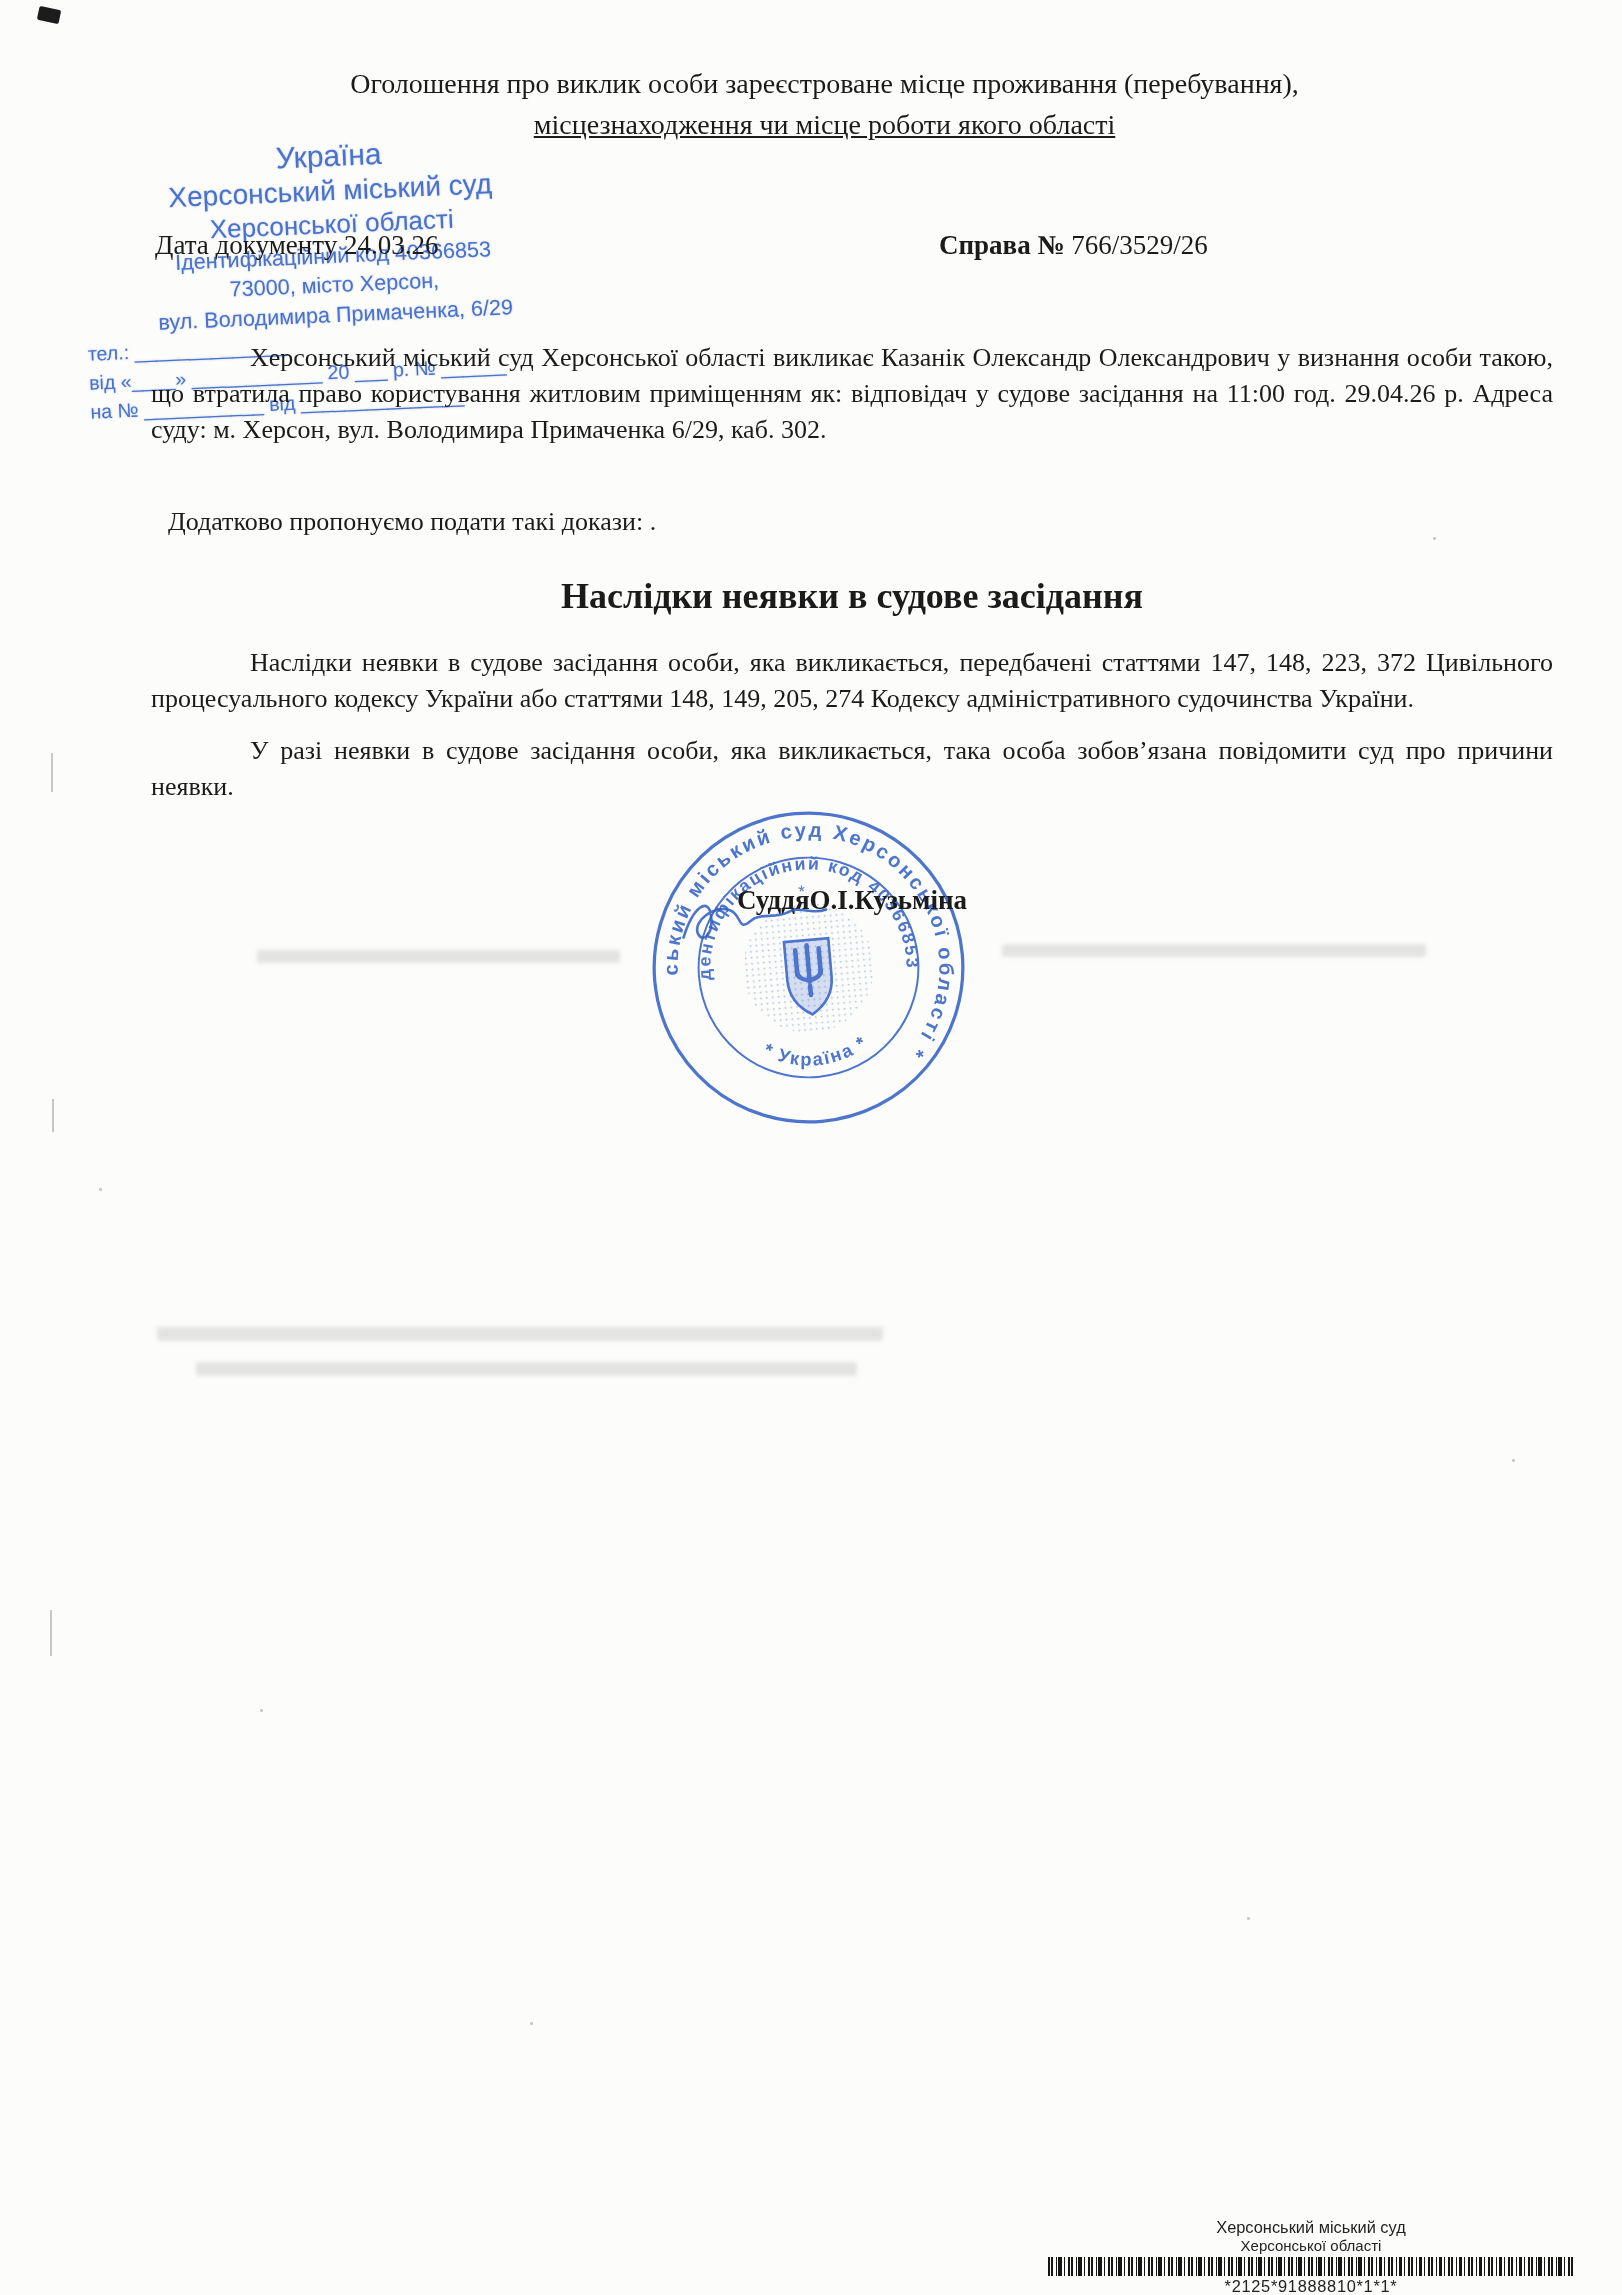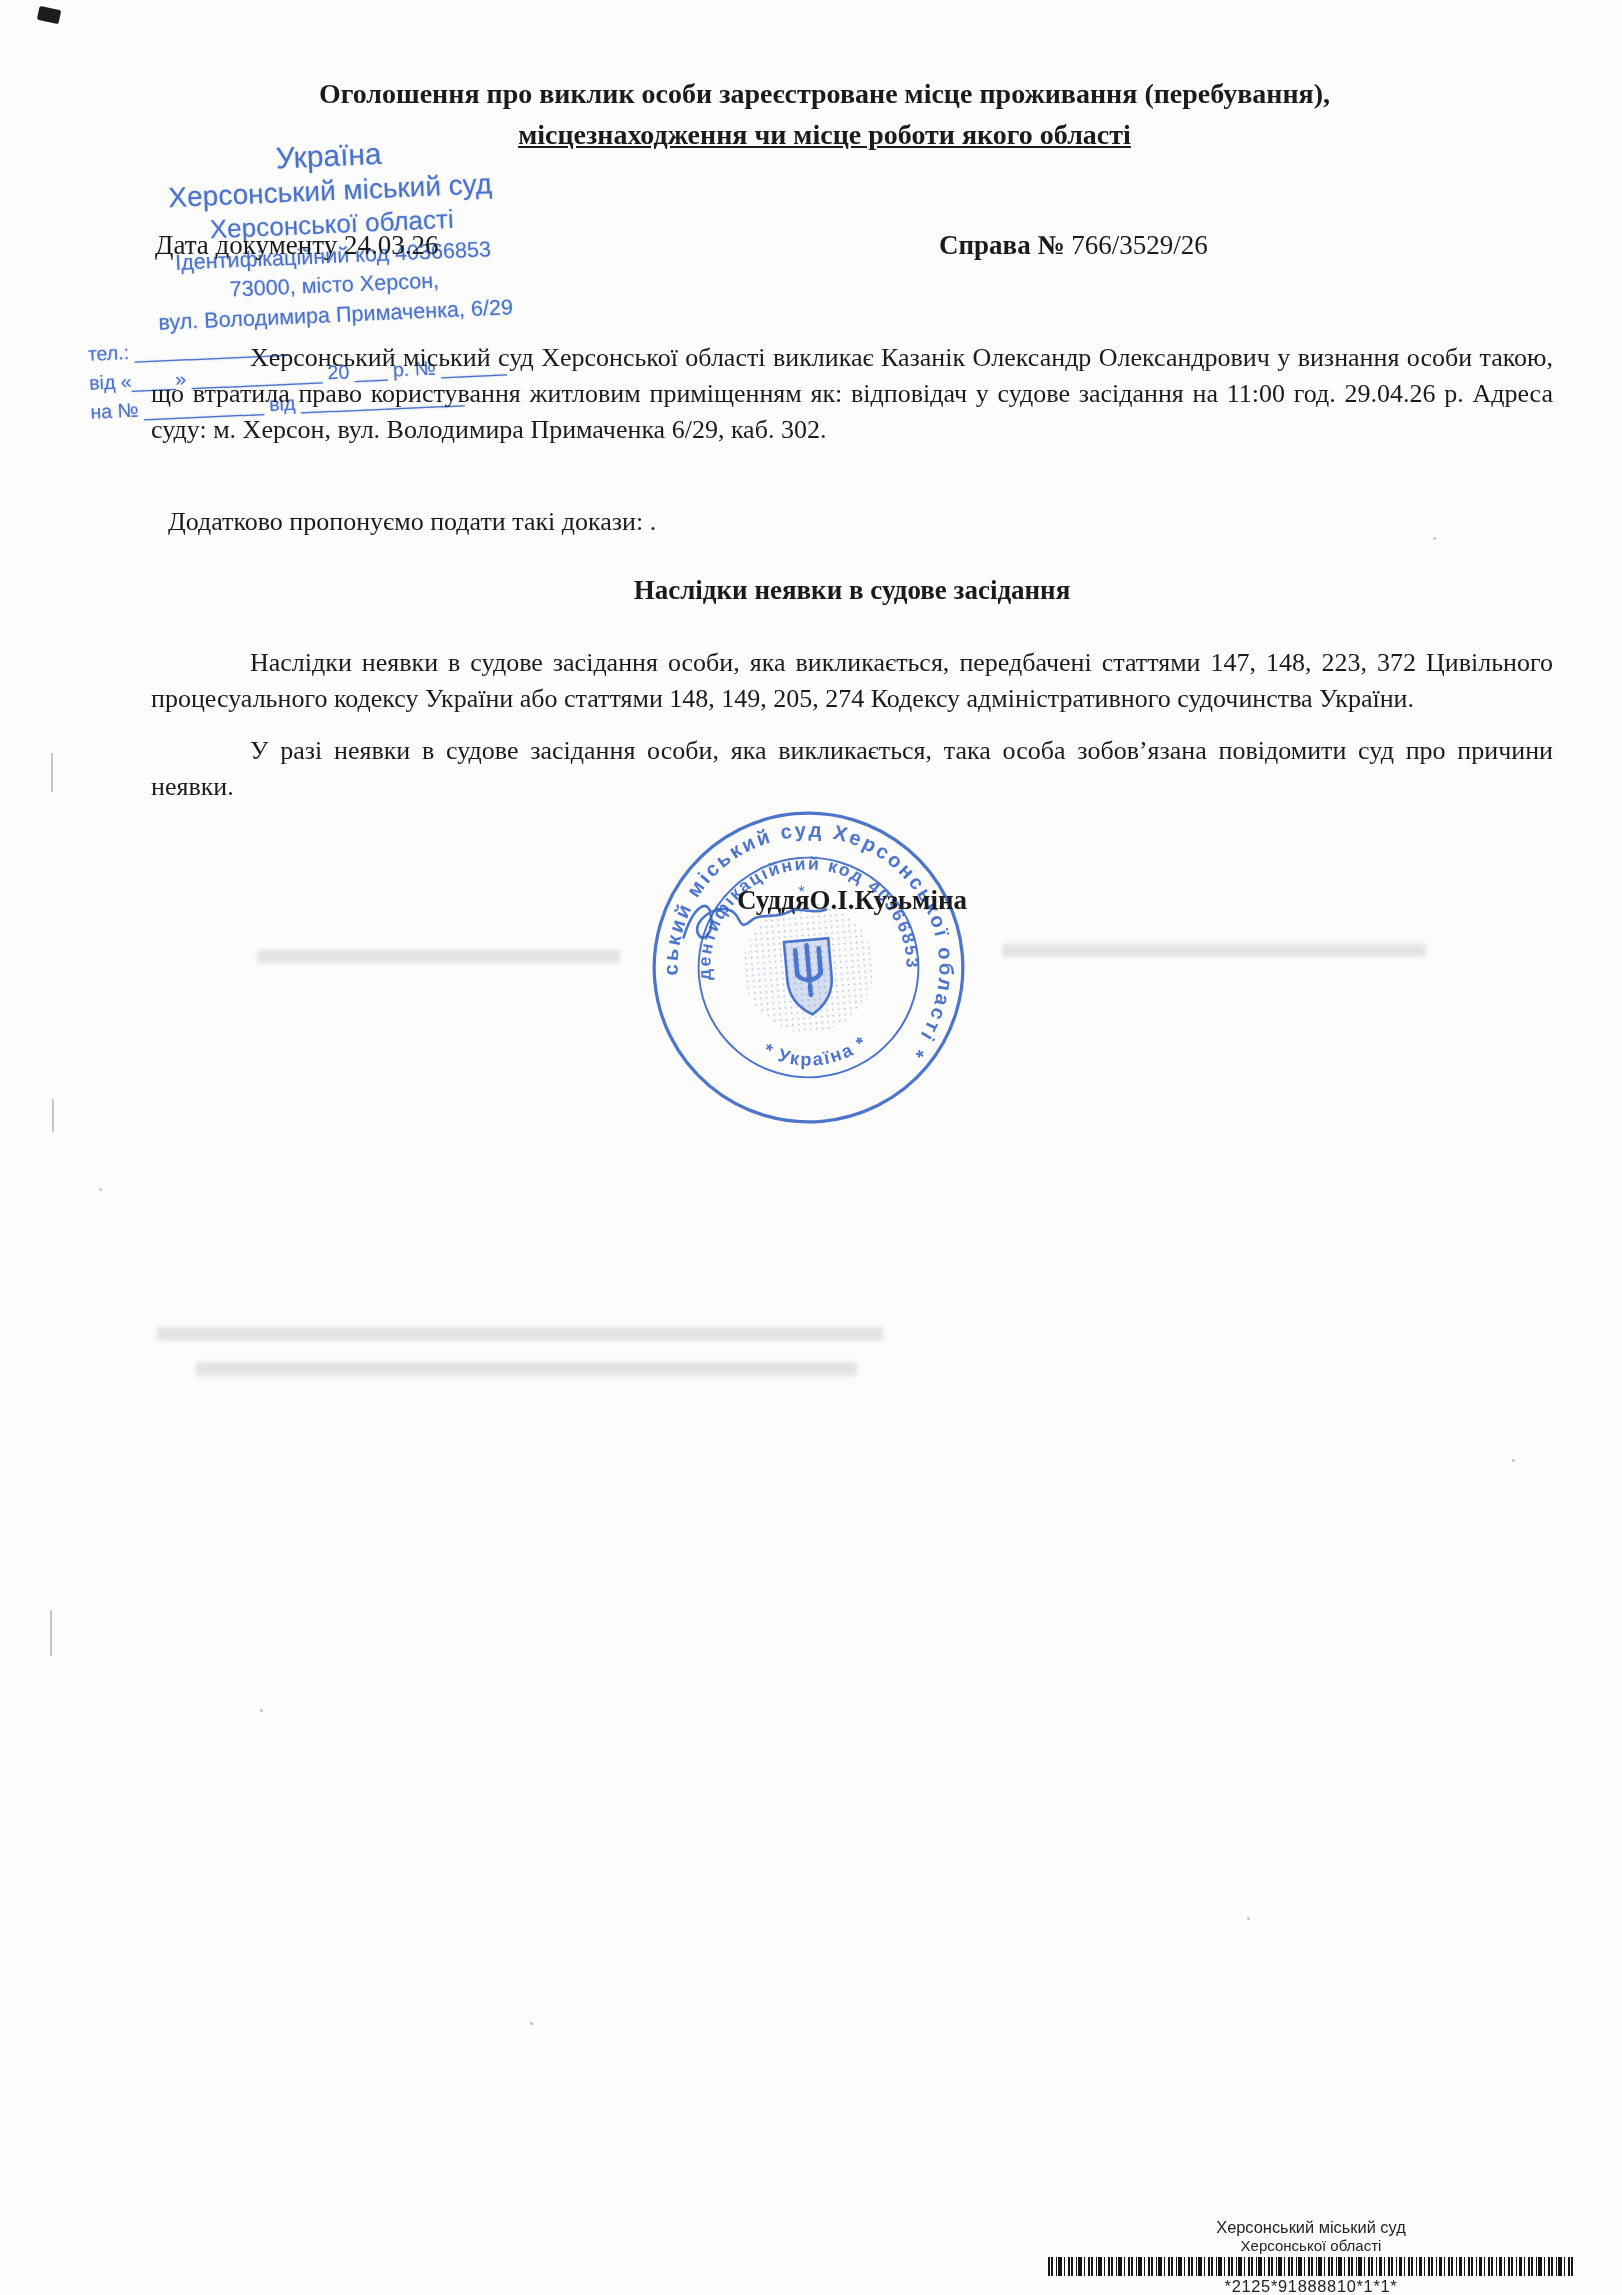--- a/index.html
+++ b/index.html
@@ -1,22 +1,22 @@
 <!DOCTYPE html>
 <html style="font-size:10.5px"><head>
 <meta charset="utf-8">
 <style>
   html,body{margin:0;padding:0;background:#e8e8e6;}
   .page{
     position:relative;width:1623px;height:2295px;background:#fcfcfa;
     overflow:hidden;font-family:"Liberation Serif",serif;color:#1b1b1b;
   }
   
-  .title{position:absolute;left:118px;top:73px;width:1413px;text-align:center;
-    font-weight:bold;font-size:28px;line-height:41px;}
+  .title{position:absolute;left:118px;top:63px;width:1413px;text-align:center;
+    font-weight:normal;font-size:28px;line-height:41px;}
   .title .underlined{text-decoration:underline;}
   
   .corner-stamp{position:absolute;left:69px;top:137px;width:530px;
     transform:rotate(-2.5deg);color:#3c67c8;
     font-family:"Liberation Sans",sans-serif;text-align:center;opacity:.92;
     text-shadow:0 0 2px rgba(80,120,210,.45);z-index:1;}
   .cs-l1{font-size:30px;line-height:37px;}
   .cs-l2{font-size:28px;line-height:34px;}
   .cs-l3{font-size:26px;line-height:33px;}
   .cs-sm{font-size:21.6px;line-height:29.4px;}
@@ -24,21 +24,21 @@
   
   .date-line{position:absolute;left:155px;top:230px;font-weight:normal;font-size:27px;z-index:2;}
   .case-line{position:absolute;left:939px;top:230px;font-size:27px;z-index:2;}
   .case-line .lbl{font-weight:bold;}
   
   .para{position:absolute;left:151px;width:1402px;font-size:26px;line-height:36px;
     text-align:justify;z-index:2;}
   .p1{top:340px;text-indent:99px;}
   .p2{top:504px;left:168px;width:1374px;text-align:left;text-indent:0;}
   .section-heading{position:absolute;left:151px;top:575px;width:1402px;text-align:center;
-    font-weight:bold;font-size:27px;z-index:2;}
+    font-weight:bold;font-size:36px;z-index:2;}
   .p3{top:645px;text-indent:99px;}
   .p4{top:733px;text-indent:99px;}
   .judge-row{position:absolute;left:151px;top:885px;width:1402px;display:flex;
     justify-content:center;font-weight:bold;font-size:27px;z-index:2;}
   
   .round-stamp{position:absolute;left:645px;top:804px;width:327px;height:327px;
     opacity:.9;transform:rotate(-5deg);z-index:1;}
   .signature{position:absolute;left:677px;top:880px;z-index:3;opacity:.9;}
   
   .ghost{position:absolute;background:rgba(140,140,140,.22);filter:blur(2px);border-radius:2.6px;}

